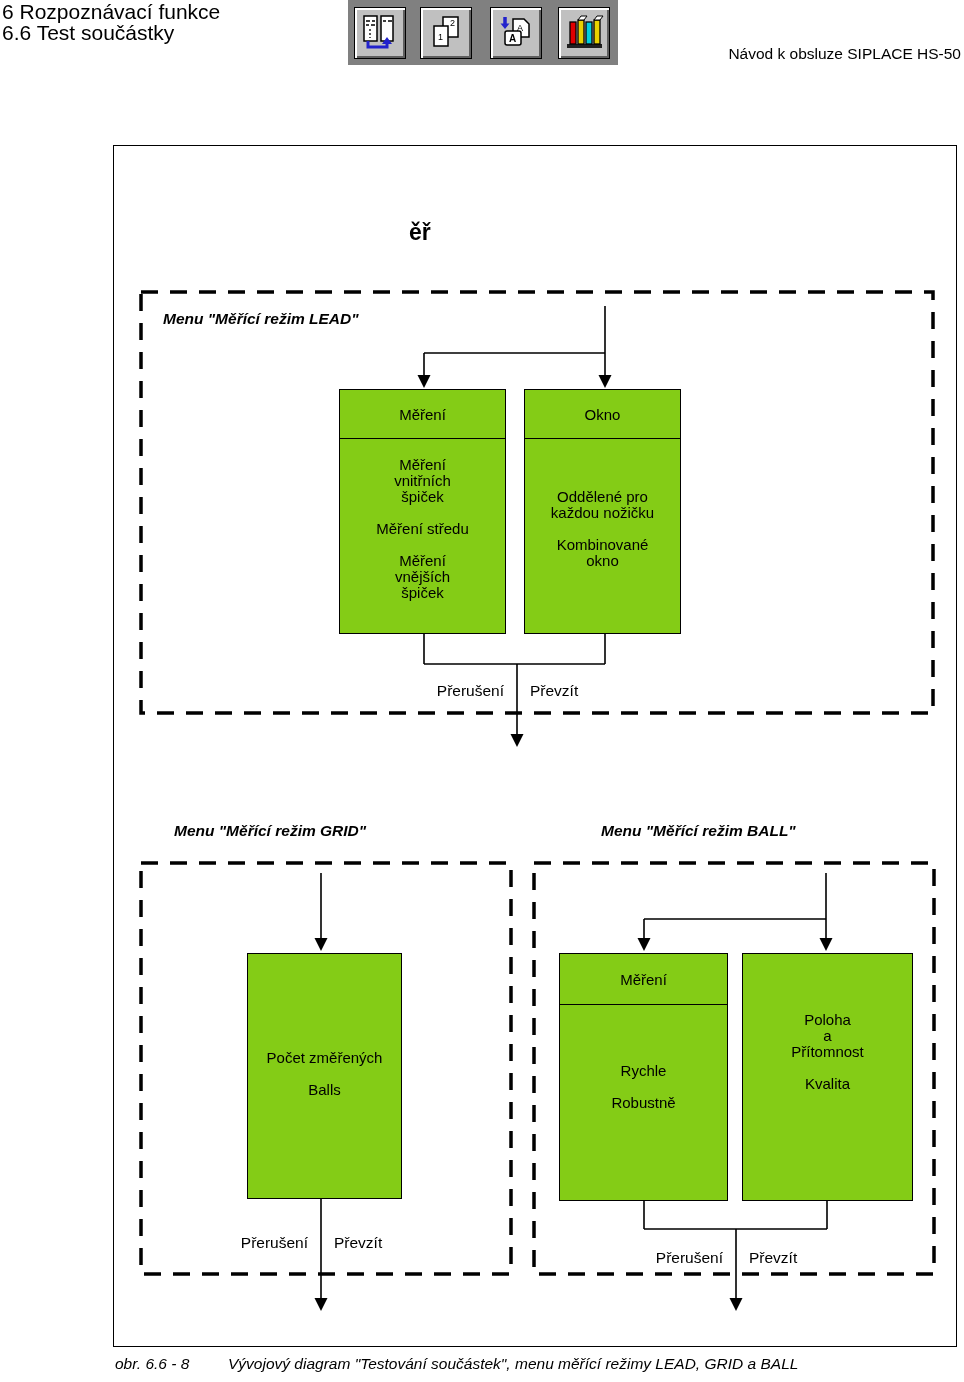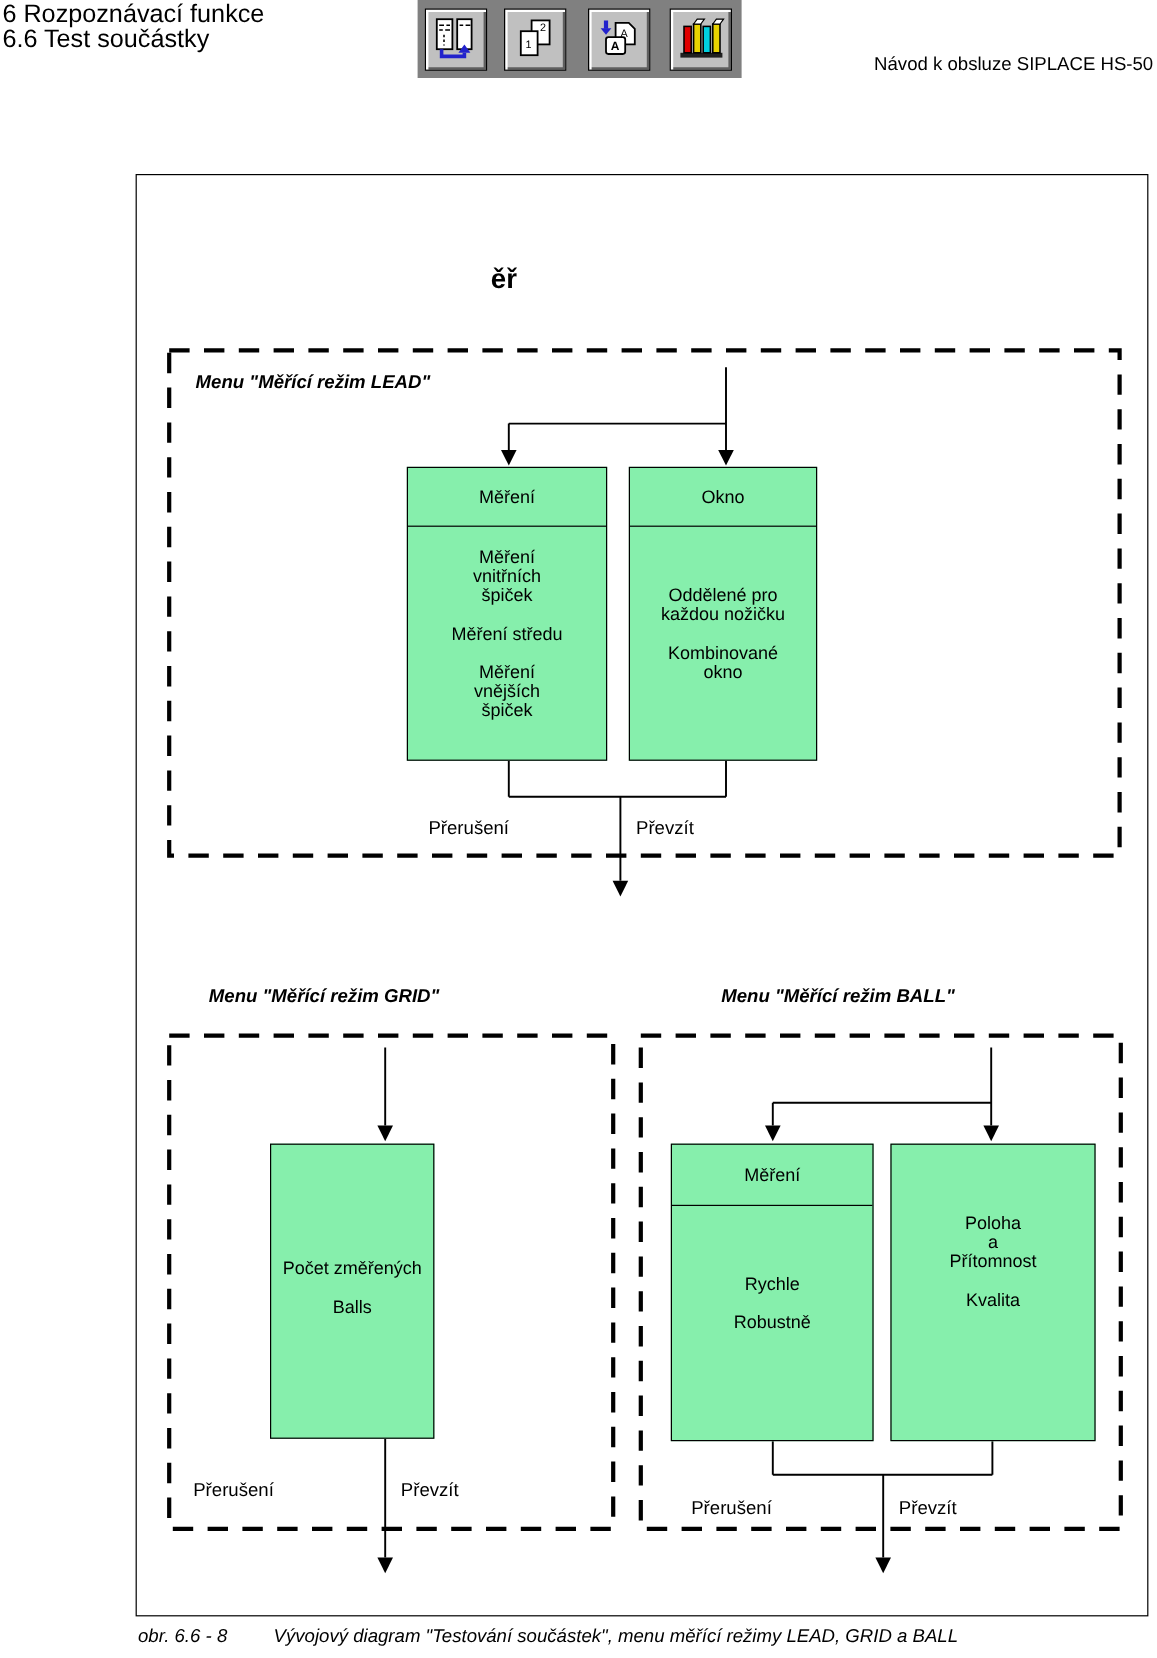--- a/index.html
+++ b/index.html
@@ -18,26 +18,26 @@
 
   
   .outer-box{position:absolute;left:113px;top:145px;width:844px;height:1202px;
              border:1.5px solid #000;box-sizing:border-box;}
   .wires{position:absolute;left:0;top:0;}
 
   .dtitle{position:absolute;left:295px;top:57px;font-size:23px;font-weight:bold;margin-top:16px;}
 
   .menu-label{position:absolute;font-size:15.5px;font-weight:bold;font-style:italic;white-space:nowrap;}
 
-  .fbox{position:absolute;background:#86efac;border:1.5px solid #000;box-sizing:border-box;font-size:15px;}
+  .fbox{position:absolute;background:#84cc16;border:1.5px solid #000;box-sizing:border-box;font-size:15px;}
   .fhead{border-bottom:1.5px solid #000;display:flex;align-items:center;justify-content:center;}
   .fbody{white-space:pre-line;text-align:center;line-height:16px;}
 
   .action-row{position:absolute;width:320px;display:flex;gap:26px;font-size:15.5px;}
-  .action-row .a-left{flex:1;text-align:left;}
+  .action-row .a-left{flex:1;text-align:right;}
   .action-row .a-right{flex:1;text-align:left;}
 
   .caption{position:absolute;left:115px;top:1355px;font-size:15.5px;font-style:italic;display:flex;justify-content:center;}
   .caption .fig{width:113px;flex:0 0 113px;}
 </style>
 </head>
 <body>
 
 <div class="page">
 
@@ -156,21 +156,21 @@
 okno</div>
     </div>
 
     <div class="action-row" style="left:243px;top:536px">
       <span class="a-left">Přerušení</span>
       <span class="a-right">Převzít</span>
     </div>
 
     <div class="menu-label" style="left:60px;top:676px">Menu "Měřící režim GRID"</div>
 
-    <div class="fbox" style="left:111px;top:807px;width:137px;height:246px">
+    <div class="fbox" style="left:133px;top:807px;width:155px;height:246px">
       <div class="fbody" style="padding-top:96px">Počet změřených
 
 Balls</div>
     </div>
 
     <div class="action-row" style="left:47px;top:1088px">
       <span class="a-left">Přerušení</span>
       <span class="a-right">Převzít</span>
     </div>
 

